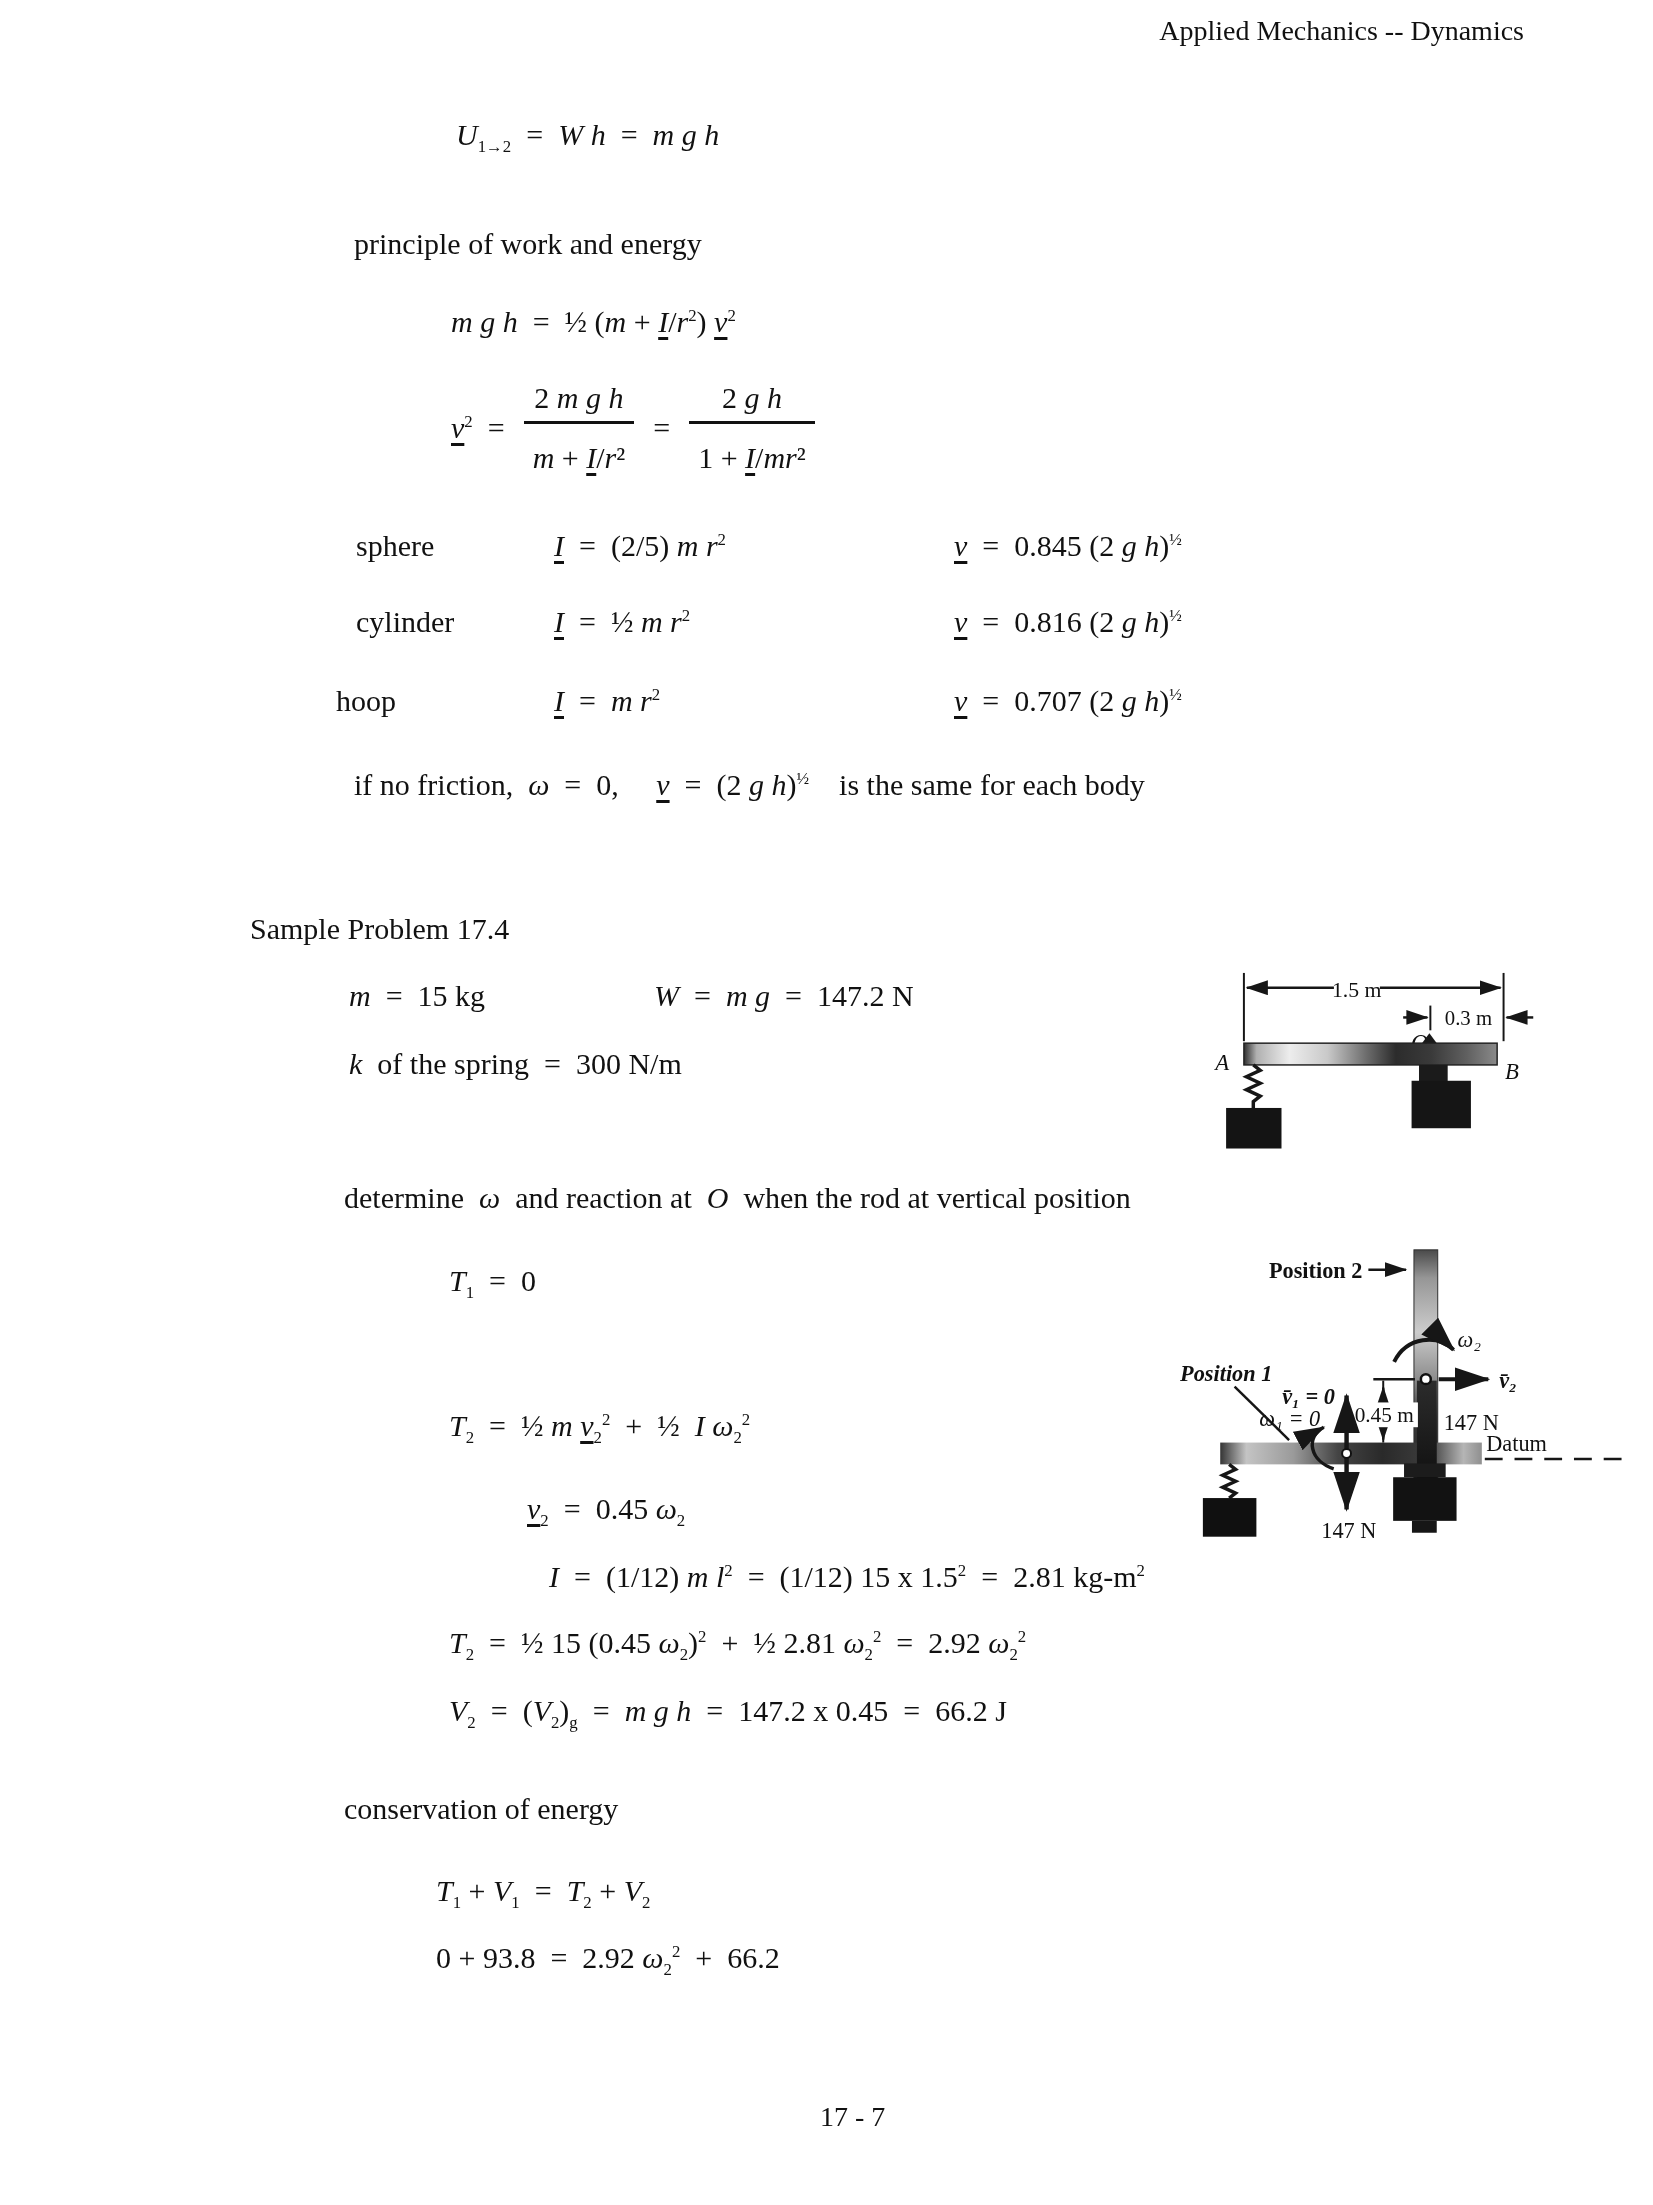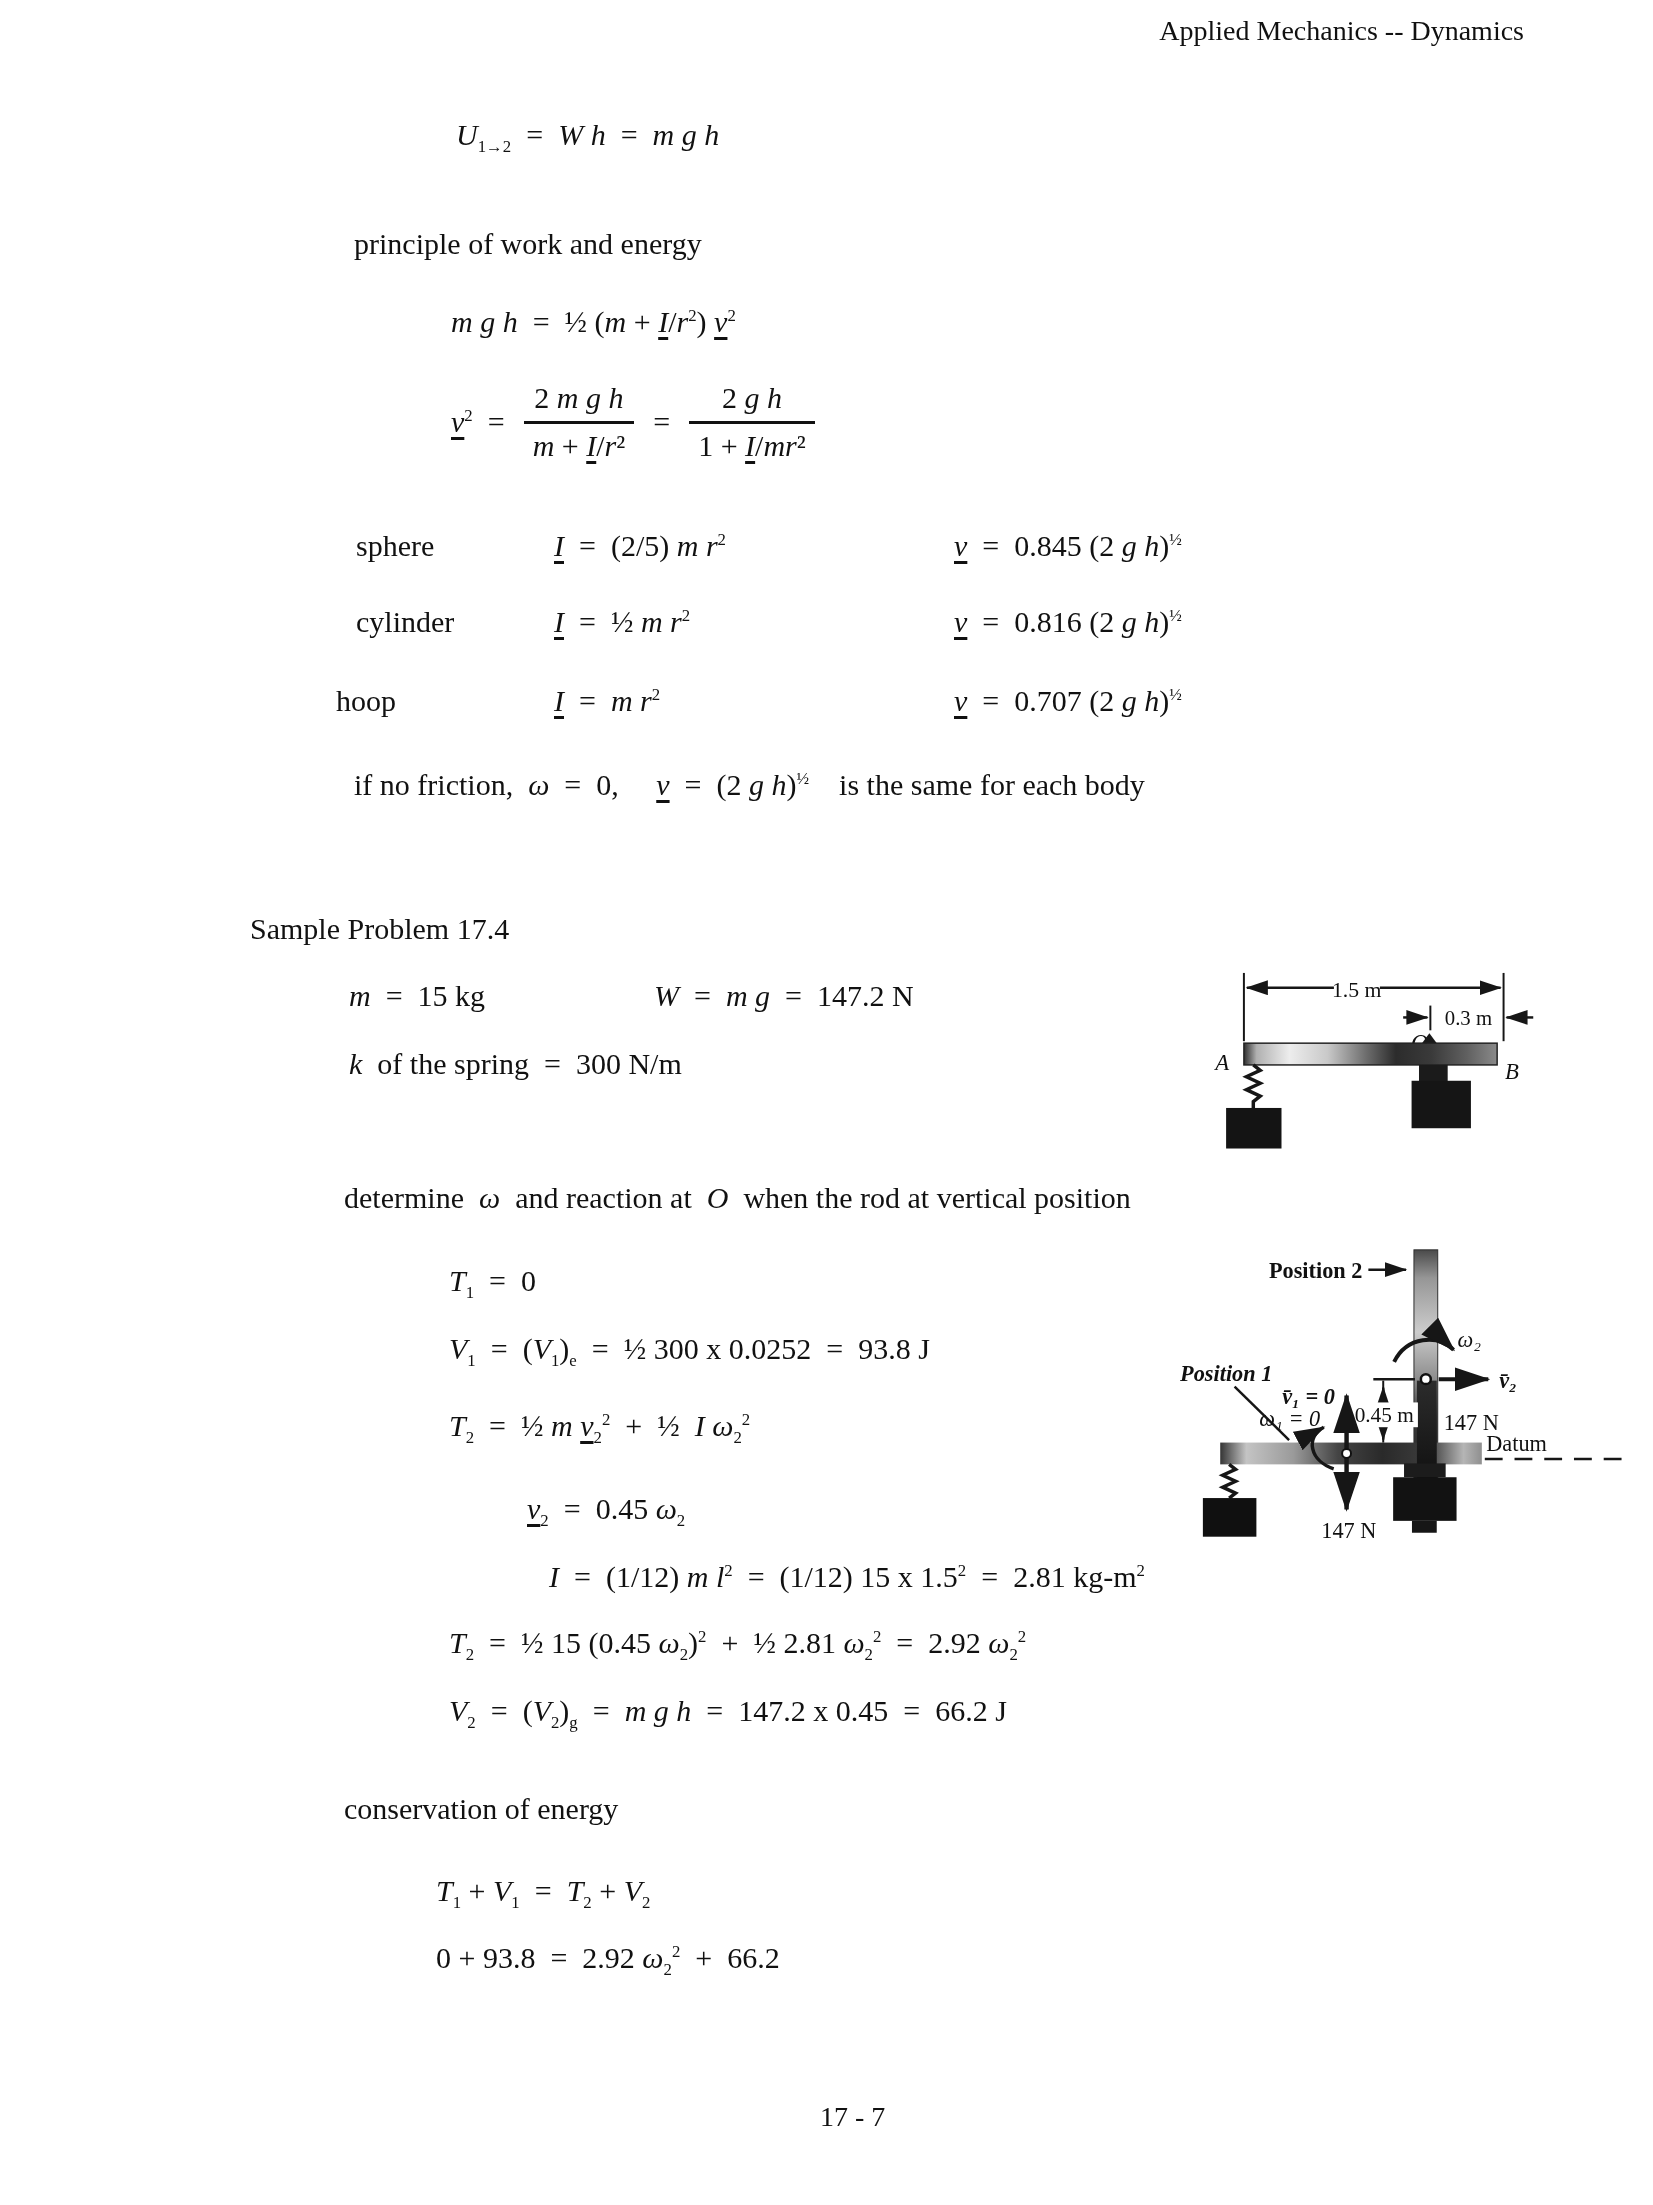--- a/index.html
+++ b/index.html
@@ -7,21 +7,21 @@
         font-family:"Liberation Serif","DejaVu Serif",serif;color:#111;overflow:hidden;}
   .line{position:absolute;white-space:pre;font-size:30px;line-height:1.12;}
   .hdr{position:absolute;top:15px;right:130px;font-size:28px;white-space:pre;}
   .pageno{position:absolute;left:820px;top:2101px;font-size:28px;white-space:pre;}
   .line i{font-style:italic;}
   .ul{text-decoration:underline;text-decoration-thickness:2.5px;text-underline-offset:4.5px;}
   sup{font-size:56%;vertical-align:super;line-height:0;}
   sub{font-size:56%;vertical-align:sub;line-height:0;}
   .frac{display:inline-block;vertical-align:middle;text-align:center;margin:0 4px;transform:translateY(-4px);}
   .fr-num{display:block;padding:2px 9px 6px;border-bottom:3.5px solid #111;text-align:center;}
-  .fr-den{display:block;padding:5px 9px 2px;}
+  .fr-den{display:block;padding:17px 9px 2px;}
   svg.fig{position:absolute;}
   svg text{font-family:"Liberation Serif","DejaVu Serif",serif;fill:#111;}
 </style>
 </head>
 <body>
 
 <div id="page">
 
   <div class="hdr">Applied Mechanics -- Dynamics</div>
 
@@ -46,21 +46,20 @@
 
   <div class="line" style="left:354px;top:768px">if no friction,  <i>ω</i>  =  0,     <i><span class="ul">v</span></i>  =  (2 <i>g h</i>)<sup>½</sup>    is the same for each body</div>
 
   <div class="line" style="left:250px;top:912px">Sample Problem 17.4</div>
   <div class="line" style="left:349px;top:979px"><i>m</i>  =  15 kg</div>
   <div class="line" style="left:654px;top:979px"><i>W</i>  =  <i>m g</i>  =  147.2 N</div>
   <div class="line" style="left:349px;top:1047px"><i>k</i>  of the spring  =  300 N/m</div>
   <div class="line" style="left:344px;top:1181px">determine  <i>ω</i>  and reaction at  <i>O</i>  when the rod at vertical position</div>
 
   <div class="line" style="left:449px;top:1264px"><i>T</i><sub>1</sub>  =  0</div>
-  <div class="line" style="left:449px;top:1332px"><i>V</i><sub>1</sub>  =  (<i>V</i><sub>1</sub>)<sub>e</sub>  =  ½ 300 x 0.0252  =  93.8 J</div>
   <div class="line" style="left:449px;top:1409px"><i>T</i><sub>2</sub>  =  ½ <i>m <span class="ul">v</span></i><sub>2</sub><sup>2</sup>  +  ½  <i>I ω</i><sub>2</sub><sup>2</sup></div>
   <div class="line" style="left:527px;top:1492px"><i><span class="ul">v</span></i><sub>2</sub>  =  0.45 <i>ω</i><sub>2</sub></div>
   <div class="line" style="left:549px;top:1560px"><i>I</i>  =  (1/12) <i>m l</i><sup>2</sup>  =  (1/12) 15 x 1.5<sup>2</sup>  =  2.81 kg-m<sup>2</sup></div>
   <div class="line" style="left:449px;top:1626px"><i>T</i><sub>2</sub>  =  ½ 15 (0.45 <i>ω</i><sub>2</sub>)<sup>2</sup>  +  ½ 2.81 <i>ω</i><sub>2</sub><sup>2</sup>  =  2.92 <i>ω</i><sub>2</sub><sup>2</sup></div>
   <div class="line" style="left:449px;top:1694px"><i>V</i><sub>2</sub>  =  (<i>V</i><sub>2</sub>)<sub>g</sub>  =  <i>m g h</i>  =  147.2 x 0.45  =  66.2 J</div>
 
   <div class="line" style="left:344px;top:1792px">conservation of energy</div>
   <div class="line" style="left:436px;top:1874px"><i>T</i><sub>1</sub> + <i>V</i><sub>1</sub>  =  <i>T</i><sub>2</sub> + <i>V</i><sub>2</sub></div>
   <div class="line" style="left:436px;top:1941px">0 + 93.8  =  2.92 <i>ω</i><sub>2</sub><sup>2</sup>  +  66.2</div>
 

